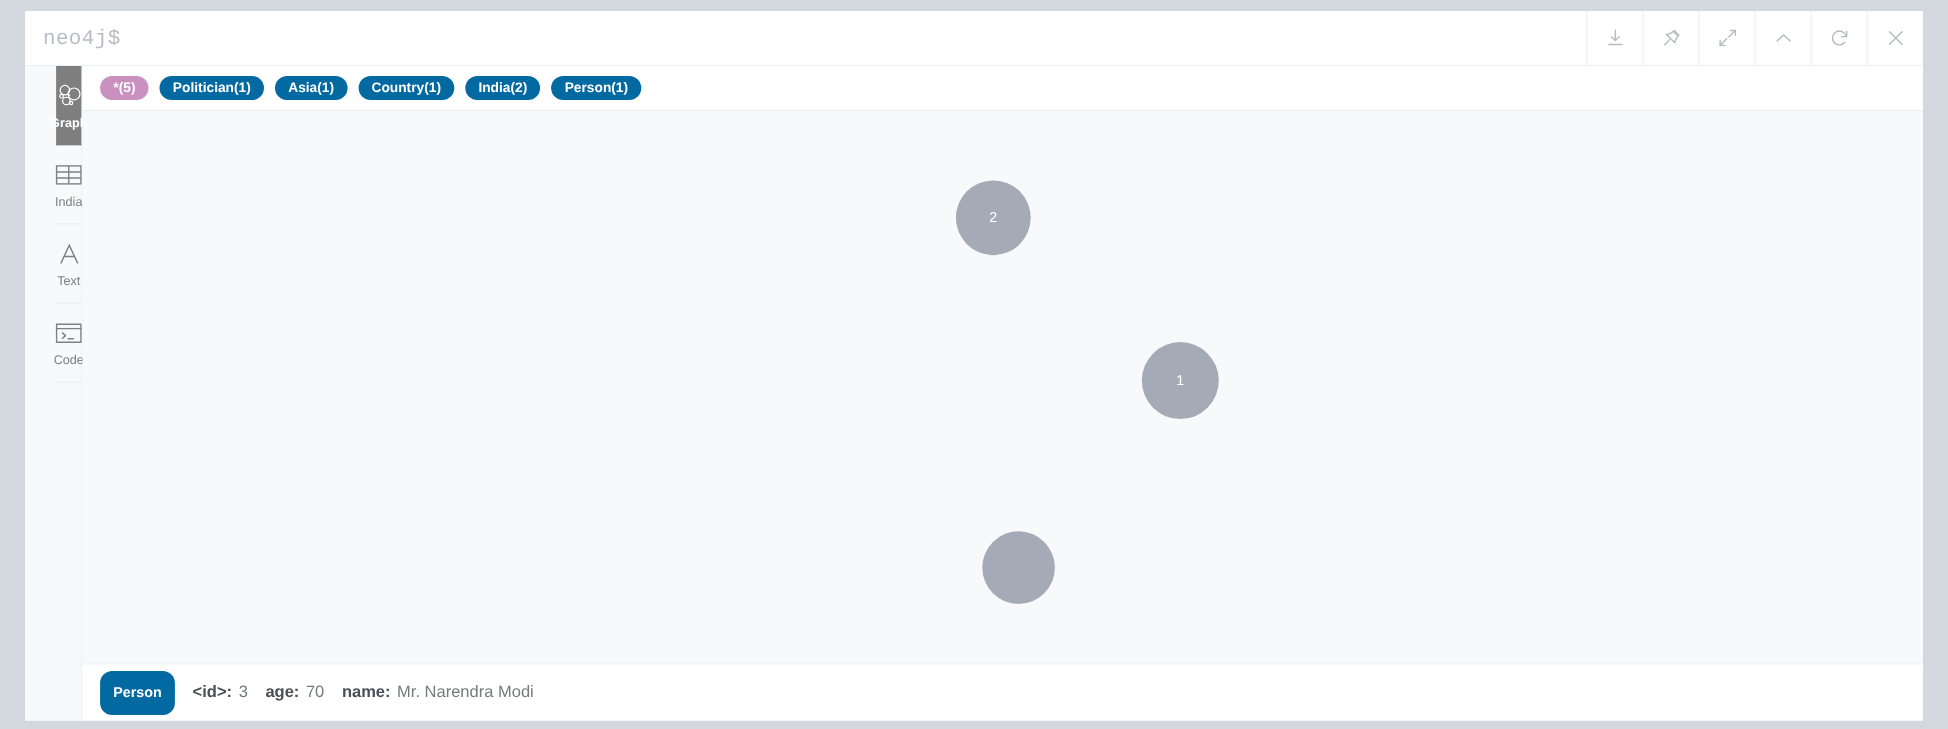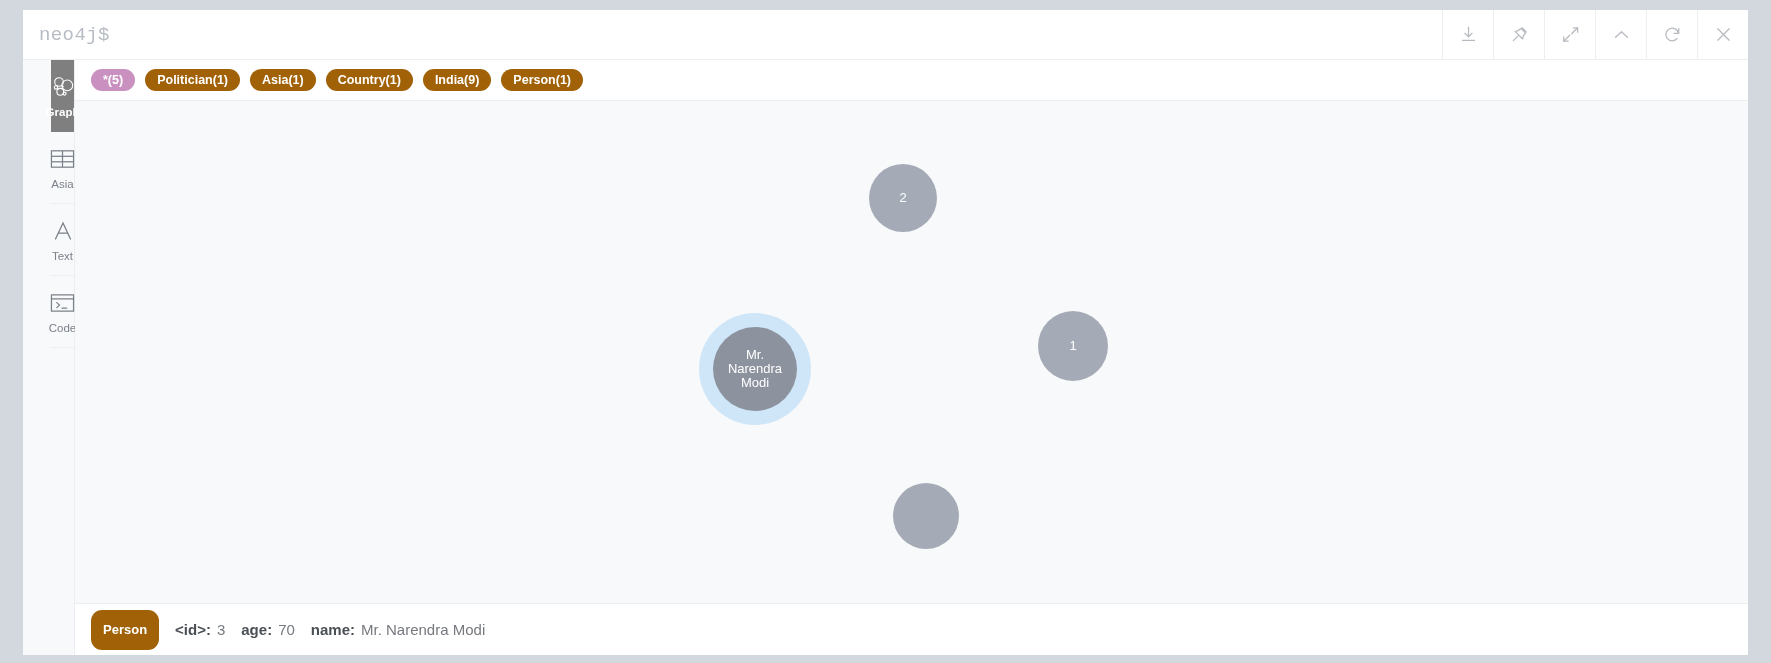--- a/index.html
+++ b/index.html
@@ -125,21 +125,21 @@
   }
   .pill {
     height: 22px;
     border-radius: 11px;
     padding: 0 12px;
     display: flex;
     align-items: center;
     font-size: 12.5px;
     font-weight: bold;
     color: #ffffff;
-    background: #a16207;
+    background: #0369a1;
     cursor: pointer;
     white-space: nowrap;
   }
   .pill.accent { background: #c990c0; }
 
   
   #canvas {
     flex: 1 1 auto;
     position: relative;
     background: #f8f9fb;
@@ -263,21 +263,21 @@
 
       <div class="side-item">
         <span class="side-icon">
           <svg width="25" height="22" viewBox="0 0 26 22" fill="none" stroke="currentColor" stroke-width="1.3">
             <rect x="1.5" y="2.5" width="23" height="17"></rect>
             <path d="M1.5 8.2h23"></path>
               <path d="M1.5 13.9h23"></path>
               <path d="M13 2.5v17"></path>
           </svg>
         </span>
-        <span class="side-label">Asia</span>
+        <span class="side-label">India</span>
       </div>
 
       <div class="side-item">
         <span class="side-icon">
           <svg width="24" height="24" viewBox="0 0 24 24" fill="none" stroke="currentColor" stroke-width="1.3" stroke-linecap="round">
             <path d="M4.5 20 12 4l7.5 16"></path>
             <path d="M7.6 14.2h8.8"></path>
           </svg>
         </span>
         <span class="side-label">Text</span>
@@ -296,30 +296,27 @@
       </div>
     </div>
 
     <div id="content">
 
       <div id="label-strip">
         <div class="pill accent">*(5)</div>
         <div class="pill">Politician(1)</div>
         <div class="pill">Asia(1)</div>
         <div class="pill">Country(1)</div>
-        <div class="pill">India(9)</div>
+        <div class="pill">India(2)</div>
         <div class="pill">Person(1)</div>
       </div>
 
       <div id="canvas">
           <div class="node" style="width: 68px; height: 68px; left: 828px; top: 97px;">
             <span class="node-caption">2</span>
-          </div>
-          <div class="node selected" style="width: 84px; height: 84px; left: 680px; top: 268px;">
-            <span class="node-caption">Mr.<br>Narendra<br>Modi</span>
           </div>
           <div class="node" style="width: 70px; height: 70px; left: 998px; top: 245px;">
             <span class="node-caption">1</span>
           </div>
           <div class="node" style="width: 66px; height: 66px; left: 851px; top: 415px;"></div>
         </div>
 
       <div id="inspector">
         <div class="pill">Person</div>
 

